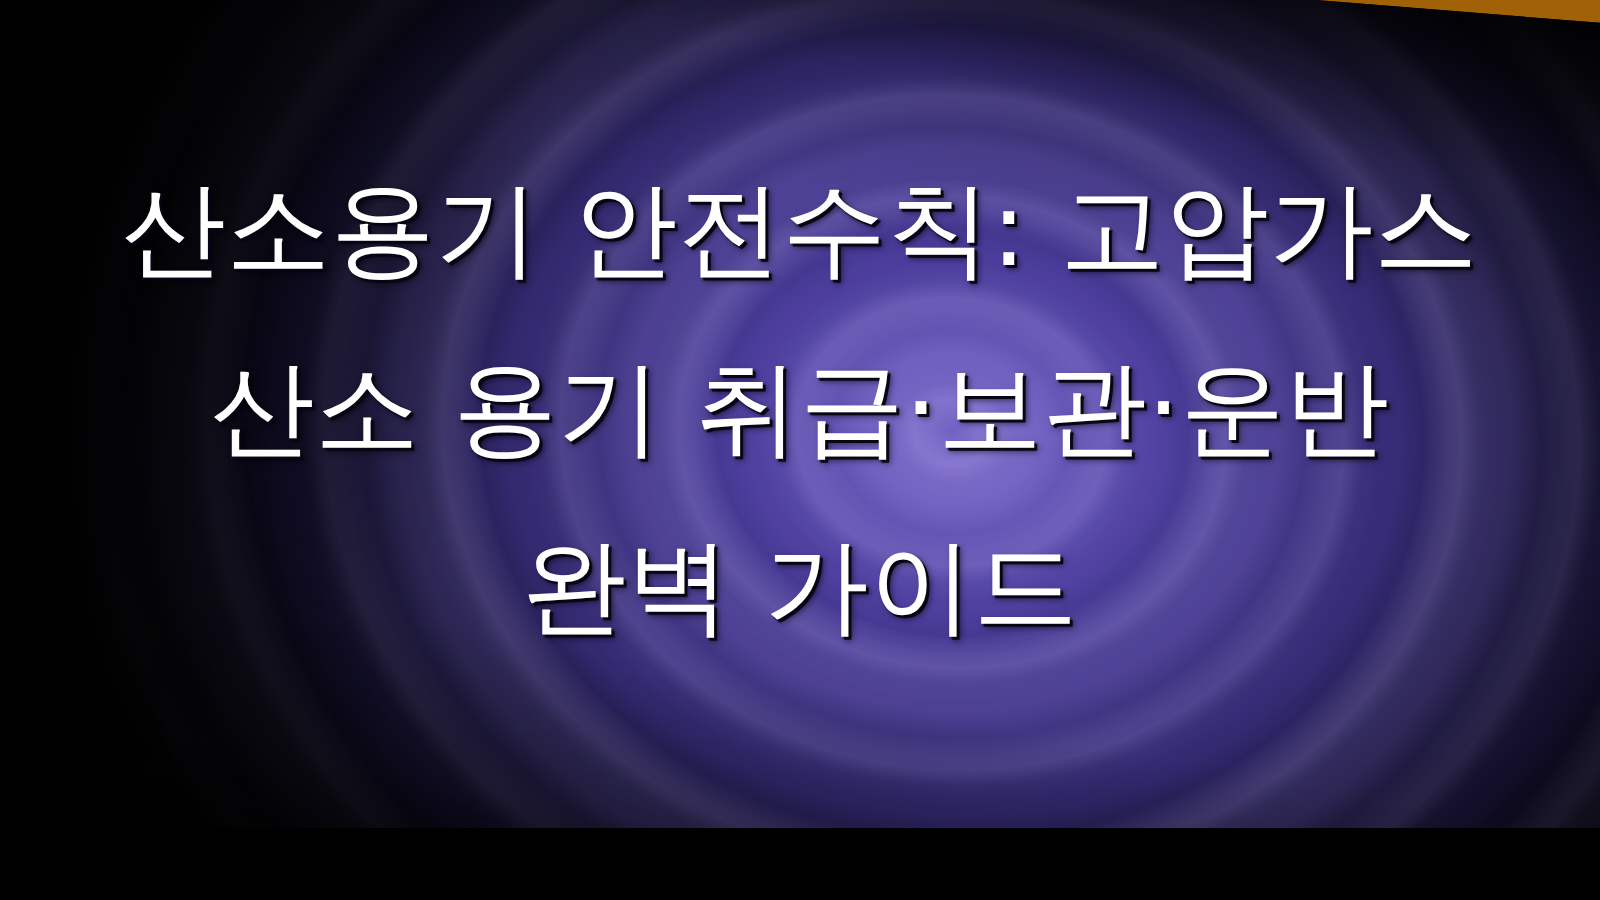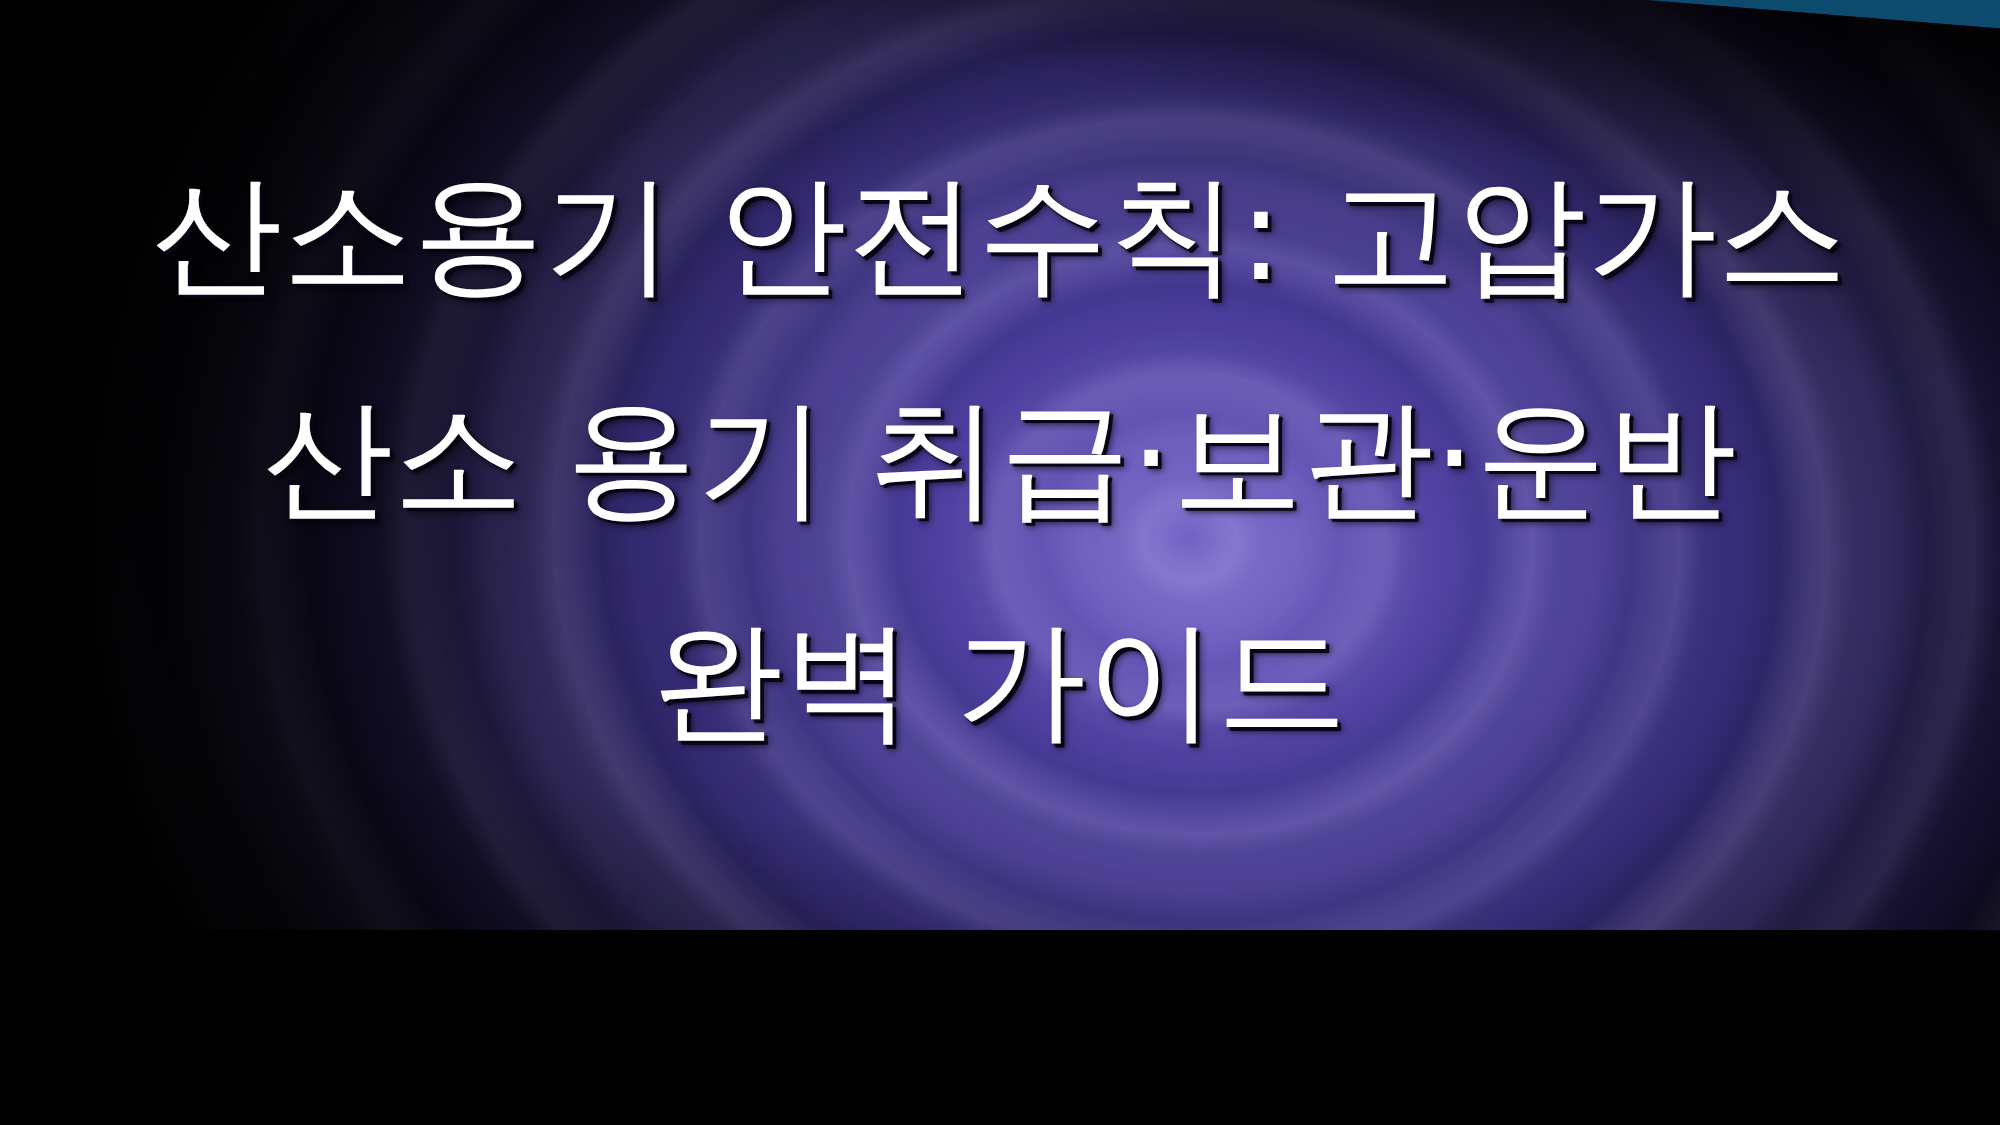--- a/index.html
+++ b/index.html
@@ -11,22 +11,22 @@
   body {
     width: 1600px;
     height: 900px;
     overflow: hidden;
     font-family: "DejaVu Sans", "Liberation Sans", sans-serif;
   }
 
   .slide-canvas {
     position: relative;
     width: 1600px;
-    height: 744px;
-    background: #0c4a6e;
+    height: 828px;
+    background: #a16207;
     overflow: hidden;
   }
 
   
   .tilted-plate {
     position: absolute;
     left: -60px;
     top: -40px;
     width: 1720px;
     height: 980px;

